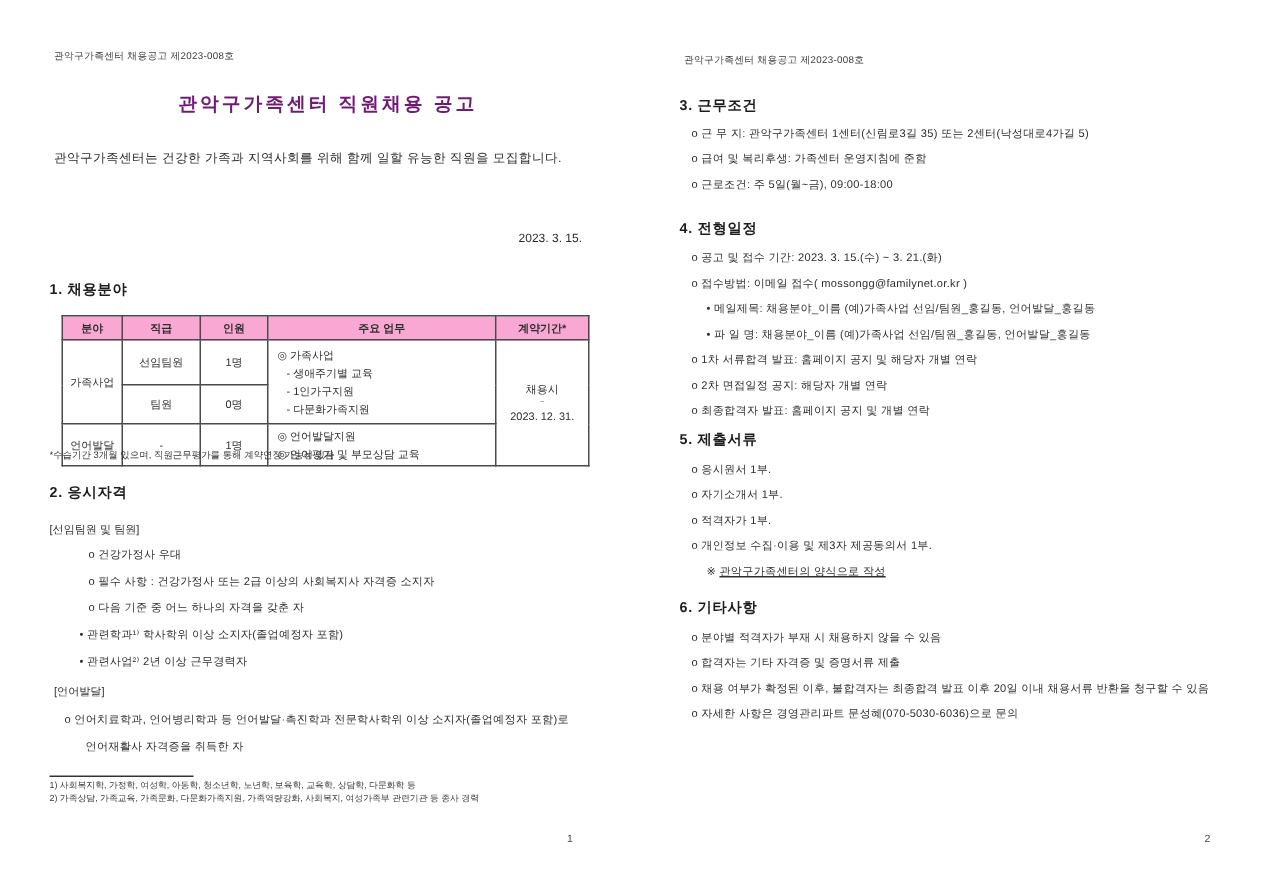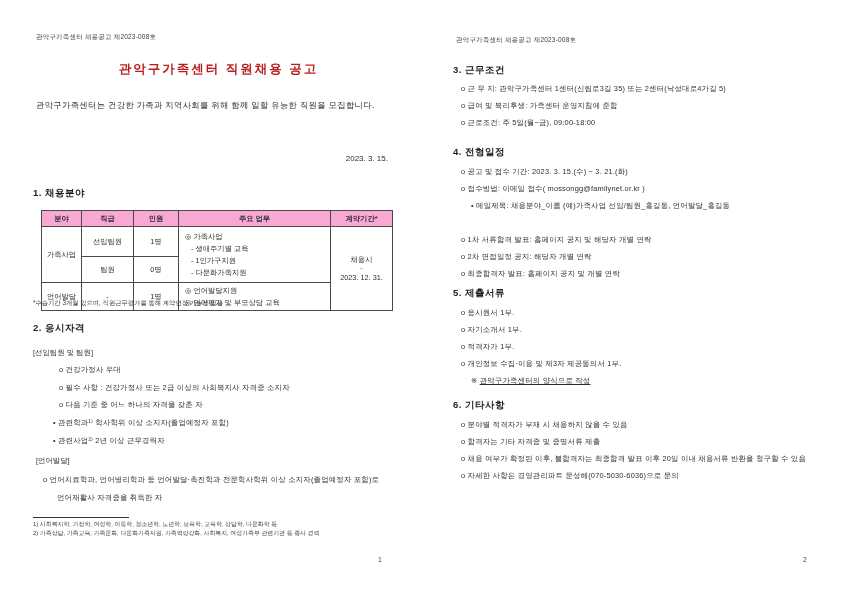--- a/index.html
+++ b/index.html
@@ -6,21 +6,21 @@
   body{
     width:842px;height:595px;background:#ffffff;overflow:hidden;position:relative;
     font-family:"Liberation Sans","DejaVu Sans",sans-serif;color:#2e2e2e;
     -webkit-font-smoothing:antialiased;
   }
   .page{position:absolute;top:0;width:421px;height:595px;background:#fff;}
   .page-left{left:0;}
   .page-right{left:421px;}
   .abs{position:absolute;white-space:nowrap;}
   .doc-ref{font-size:6.5px;color:#3a3a3a;letter-spacing:0.2px;}
-  .doc-title{font-size:12.5px;font-weight:bold;color:#b91c1c;letter-spacing:2px;text-align:center;left:16px;right:0;}
+  .doc-title{font-size:12.5px;font-weight:bold;color:#701a75;letter-spacing:2px;text-align:center;left:16px;right:0;}
   .intro{font-size:8.4px;color:#2b2b2b;letter-spacing:0.3px;}
   .date-line{font-size:8px;color:#2b2b2b;}
   .sec-heading{font-size:9.5px;font-weight:bold;color:#1d1d1d;letter-spacing:0.5px;}
   .body-line{font-size:7.4px;color:#2e2e2e;line-height:17px;letter-spacing:0.2px;}
   .body-line-p1{font-size:7.4px;color:#2e2e2e;line-height:17.5px;letter-spacing:0.2px;}
   .group-label{font-size:7.4px;color:#2e2e2e;}
   .tbl-footnote{font-size:6.3px;color:#333;}
   .footnotes{font-size:5.9px;color:#3a3a3a;line-height:8.8px;}
   .fn-rule{border-top:1px solid #333;width:96px;height:0;}
   .page-num{font-size:7px;color:#444;}
@@ -145,20 +145,21 @@
     <div class="body-line">o 근로조건: 주 5일(월~금), 09:00-18:00</div>
   </div>
 
   <div class="abs sec-heading" style="left:32px;top:146px;">4. 전형일정</div>
   <div class="abs" style="left:40px;top:163px;">
     <div class="body-line">o 공고 및 접수 기간: 2023. 3. 15.(수) ~ 3. 21.(화)</div>
     <div class="body-line">o 접수방법: 이메일 접수( mossongg@familynet.or.kr )</div>
   </div>
   <div class="abs" style="left:50px;top:197px;">
     <div class="body-line">• 메일제목: 채용분야_이름 (예)가족사업 선임/팀원_홍길동, 언어발달_홍길동</div>
+    <div class="body-line">• 파 일 명: 채용분야_이름 (예)가족사업 선임/팀원_홍길동, 언어발달_홍길동</div>
   </div>
   <div class="abs" style="left:40px;top:231px;">
     <div class="body-line">o 1차 서류합격 발표: 홈페이지 공지 및 해당자 개별 연락</div>
     <div class="body-line">o 2차 면접일정 공지: 해당자 개별 연락</div>
     <div class="body-line">o 최종합격자 발표: 홈페이지 공지 및 개별 연락</div>
   </div>
 
   <div class="abs sec-heading" style="left:32px;top:287px;">5. 제출서류</div>
   <div class="abs" style="left:40px;top:304px;">
     <div class="body-line">o 응시원서 1부.</div>

